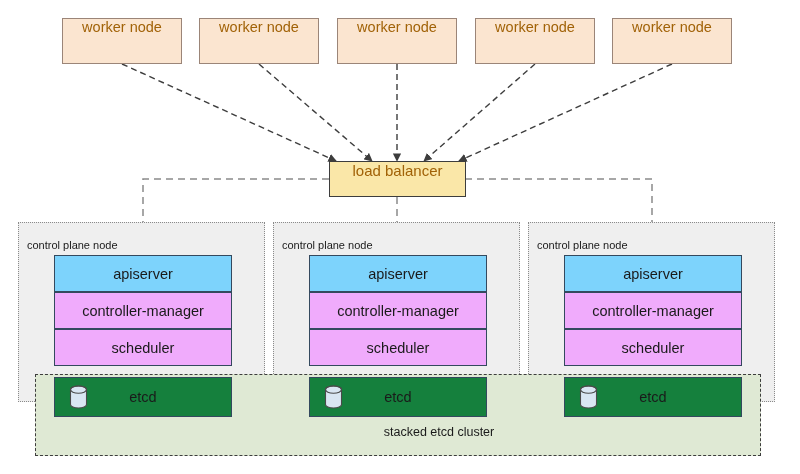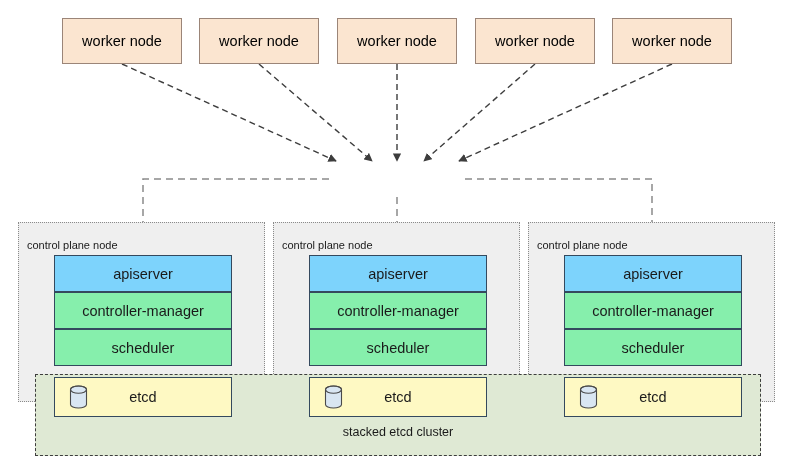--- a/index.html
+++ b/index.html
@@ -24,24 +24,24 @@
     width: 800px;
     height: 474px;
     pointer-events: none;
   }
 
   
   .box {
     position: absolute;
     box-sizing: border-box;
     display: flex;
-    align-items: center;
+    align-items: flex-start;
     justify-content: center;
     text-align: center;
-    color: #000000;
+    color: #a16207;
     line-height: 1.15;
   }
 
   
   .worker {
     background: #fbe5d0;
     border: 1px solid #9b8578;
     font-size: 14.5px;
     height: 46px;
     z-index: 6;
@@ -80,37 +80,38 @@
     border: 1.6px dashed #3d3d3d;
     z-index: 3;
   }
   .etcd-cluster-label {
     position: absolute;
     width: 100%;
     bottom: 16px;
     text-align: center;
     font-size: 12.5px;
     color: #1a1a1a;
+    padding-left: 41px;
   }
 
   
   .comp {
     position: absolute;
     box-sizing: border-box;
     display: flex;
     align-items: center;
     justify-content: center;
     border: 1px solid #34495e;
     font-size: 14.5px;
     color: #1a1a1a;
     z-index: 5;
   }
   .comp-apiserver { background: #7dd3fc; }
-  .comp-light     { background: #86efac; }
-  .comp-etcd      { background: #fef9c3; }
+  .comp-light     { background: #f0abfc; }
+  .comp-etcd      { background: #15803d; }
 
   .db-icon {
     position: absolute;
     left: 14px;
     top: 50%;
     transform: translateY(-50%);
     width: 19px;
     height: 24px;
   }
 </style>
@@ -165,20 +166,23 @@
   <div class="box worker" style="left:337px; top:18px; width:120px;">
     <span>worker node</span>
   </div>
   <div class="box worker" style="left:475px; top:18px; width:120px;">
     <span>worker node</span>
   </div>
   <div class="box worker" style="left:612px; top:18px; width:120px;">
     <span>worker node</span>
   </div>
 
+  <div class="box loadbalancer" style="left:329px; top:161px; width:137px; height:36px;">
+    <span>load balancer</span>
+  </div>
 
   <div class="cp-node" style="left:18px; top:222px; width:247px; height:180px;">
     <span class="cp-label">control plane node</span>
   </div>
   <div class="cp-node" style="left:273px; top:222px; width:247px; height:180px;">
     <span class="cp-label">control plane node</span>
   </div>
   <div class="cp-node" style="left:528px; top:222px; width:247px; height:180px;">
     <span class="cp-label">control plane node</span>
   </div>

